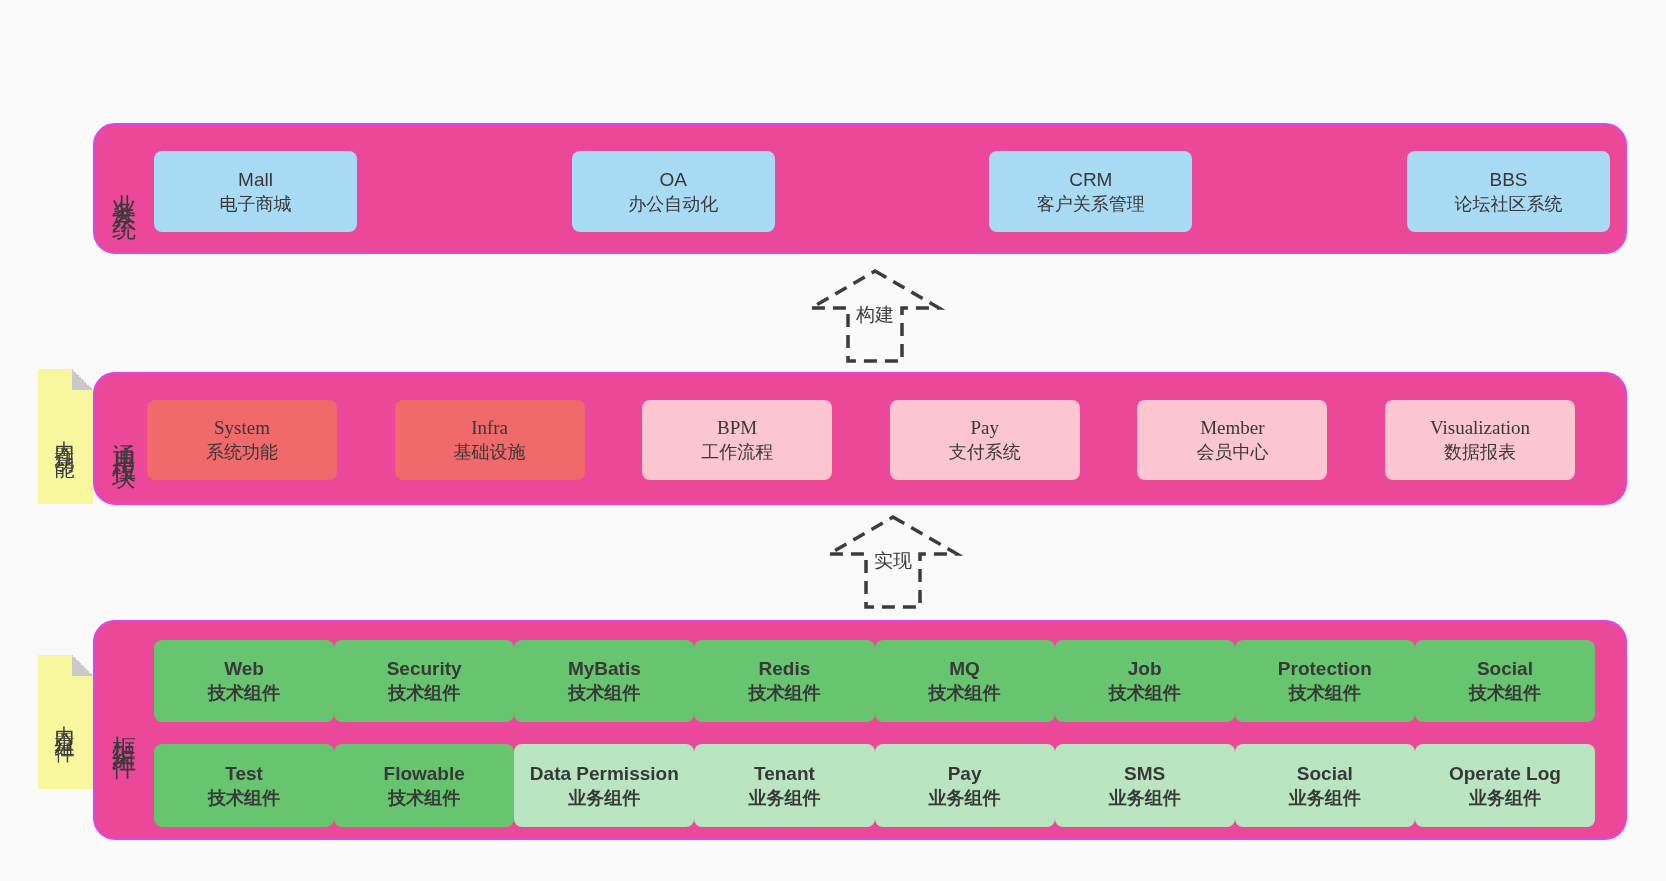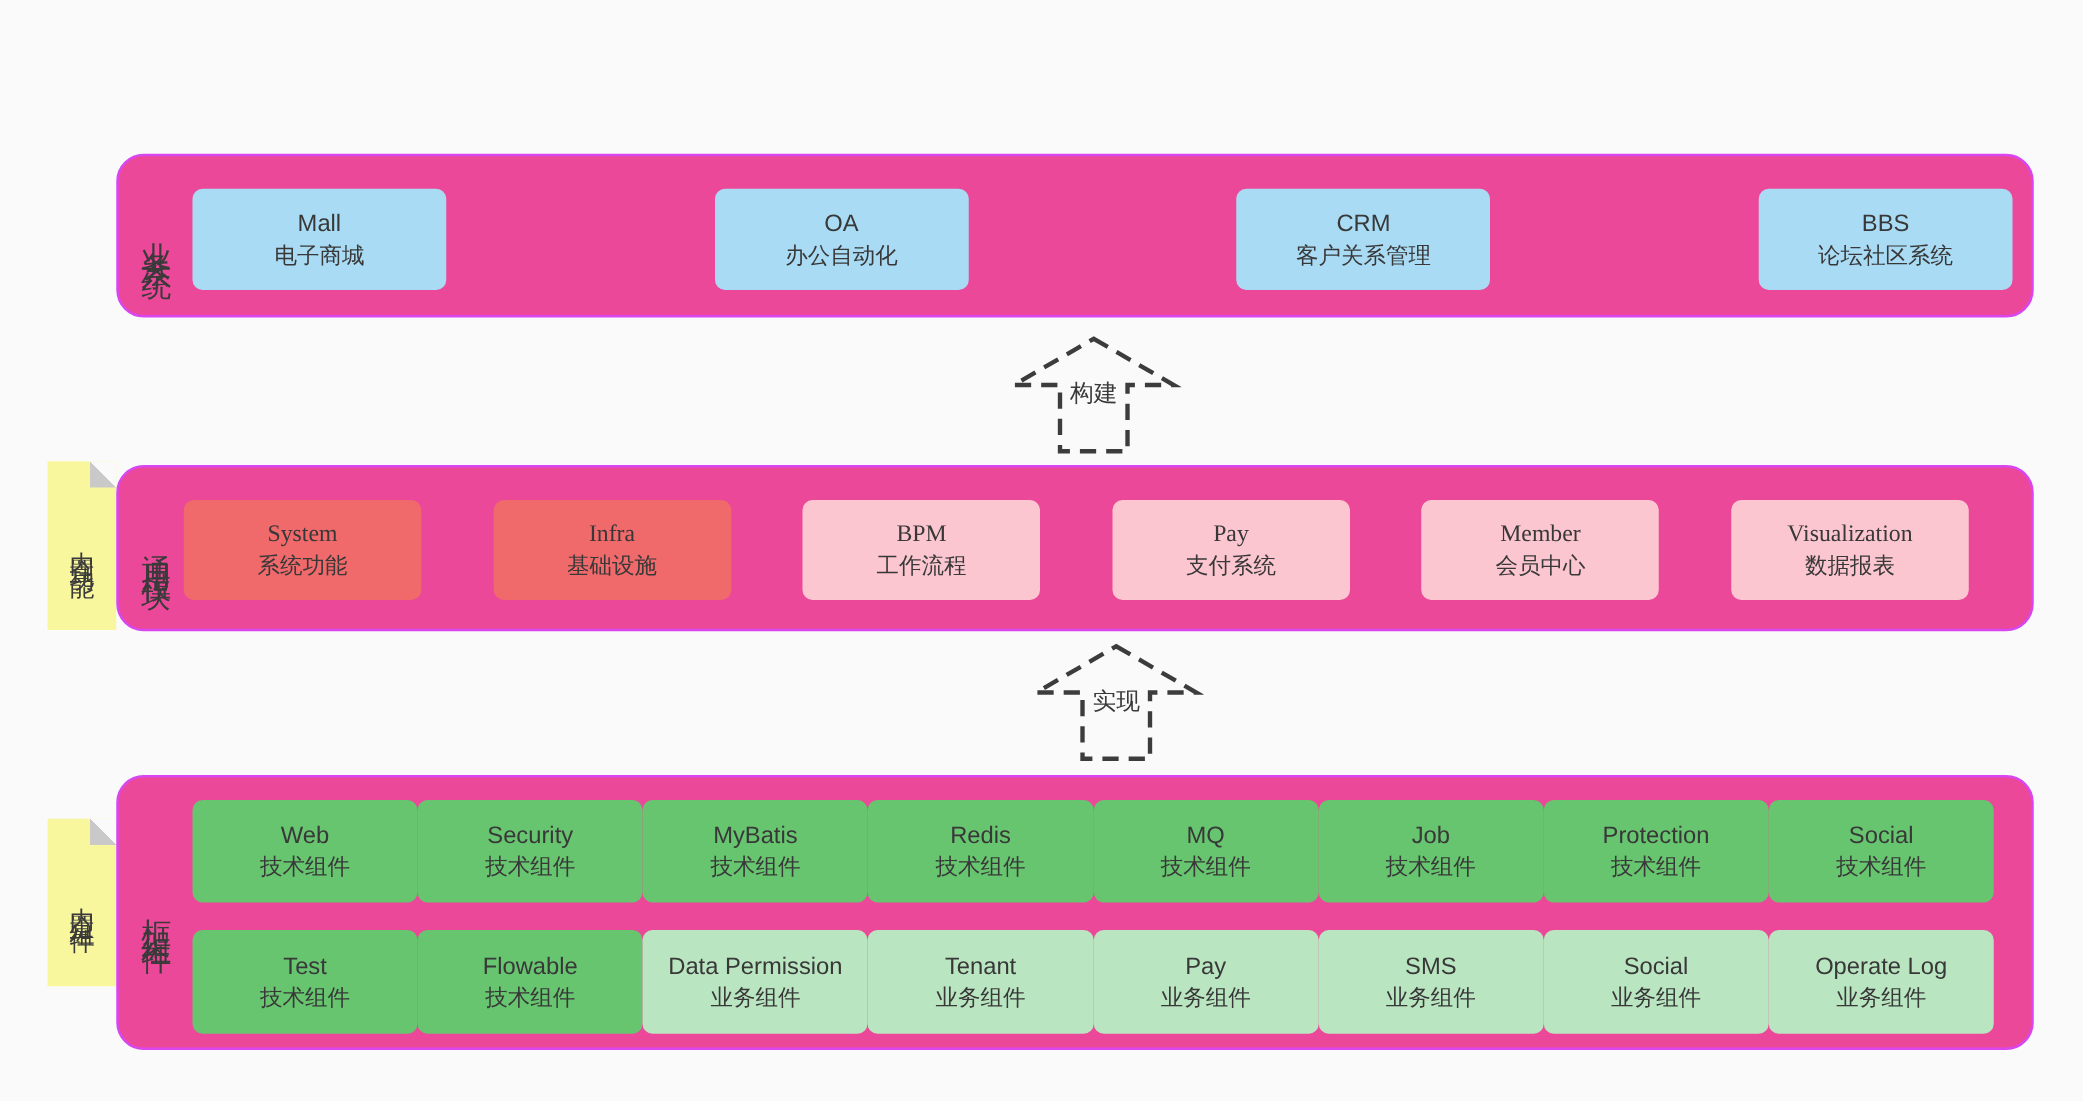--- a/index.html
+++ b/index.html
@@ -27,21 +27,21 @@
   .row-comp1{left:59px;right:30px;top:18px;height:82px;}
   .row-comp2{left:59px;right:30px;top:122px;height:83px;}
   .box{
     display:flex;flex-direction:column;align-items:center;justify-content:center;
     border-radius:8px;text-align:center;box-sizing:border-box;padding:2px 8px;
   }
   .box .name{font-size:19px;line-height:25px;}
   .box .desc{font-size:18px;line-height:25px;}
   .w203{width:203px;}
   .w190{width:190px;font-family:Liberation Serif, serif;}
-  .w150{width:182px;padding:16px 11px;}
+  .w150{width:182px;padding:16px 11px;font-weight:bold;}
   .blue{background:#a9dbf4;}
   .red{background:#f0696b;}
   .pink{background:#fcc6d0;}
   .green{background:#67c46f;}
   .lightgreen{background:#b9e5c1;}
   
   .sticky{position:absolute;left:38px;width:55px;background:#f9f79e;}
   #sticky-modules{top:369px;height:135px;}
   #sticky-components{top:655px;height:134px;}
   .sticky::after{

